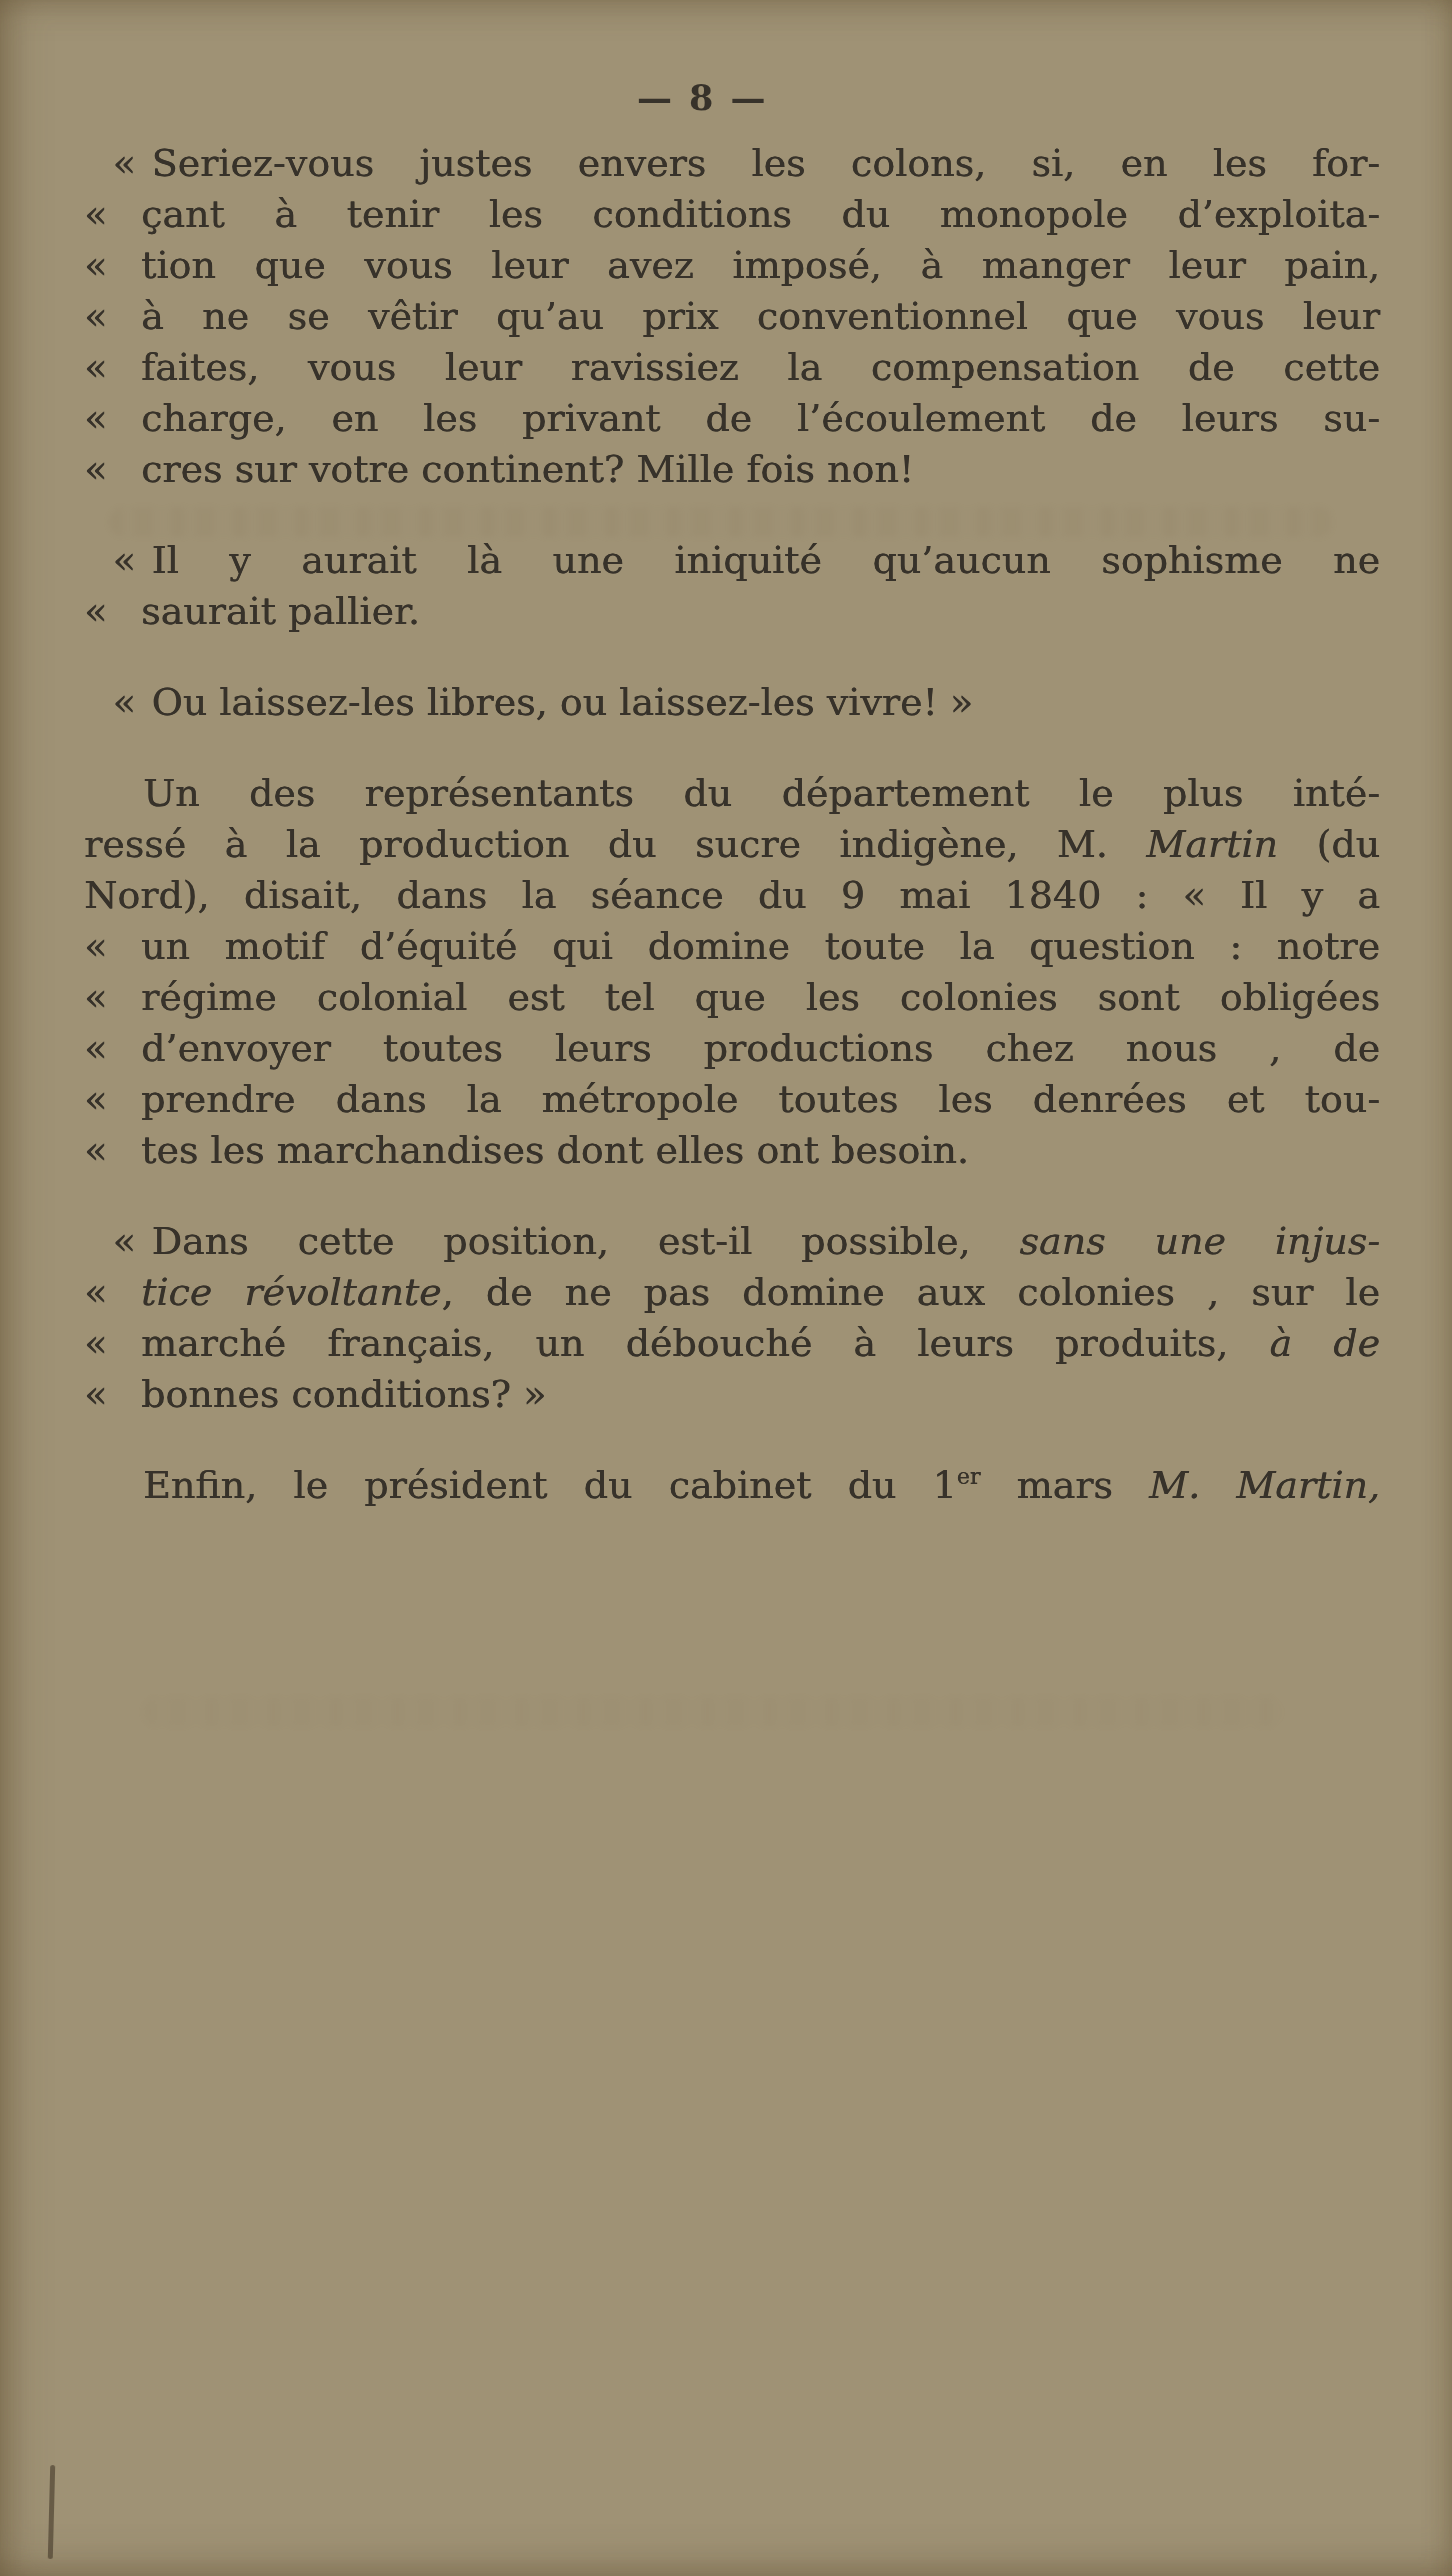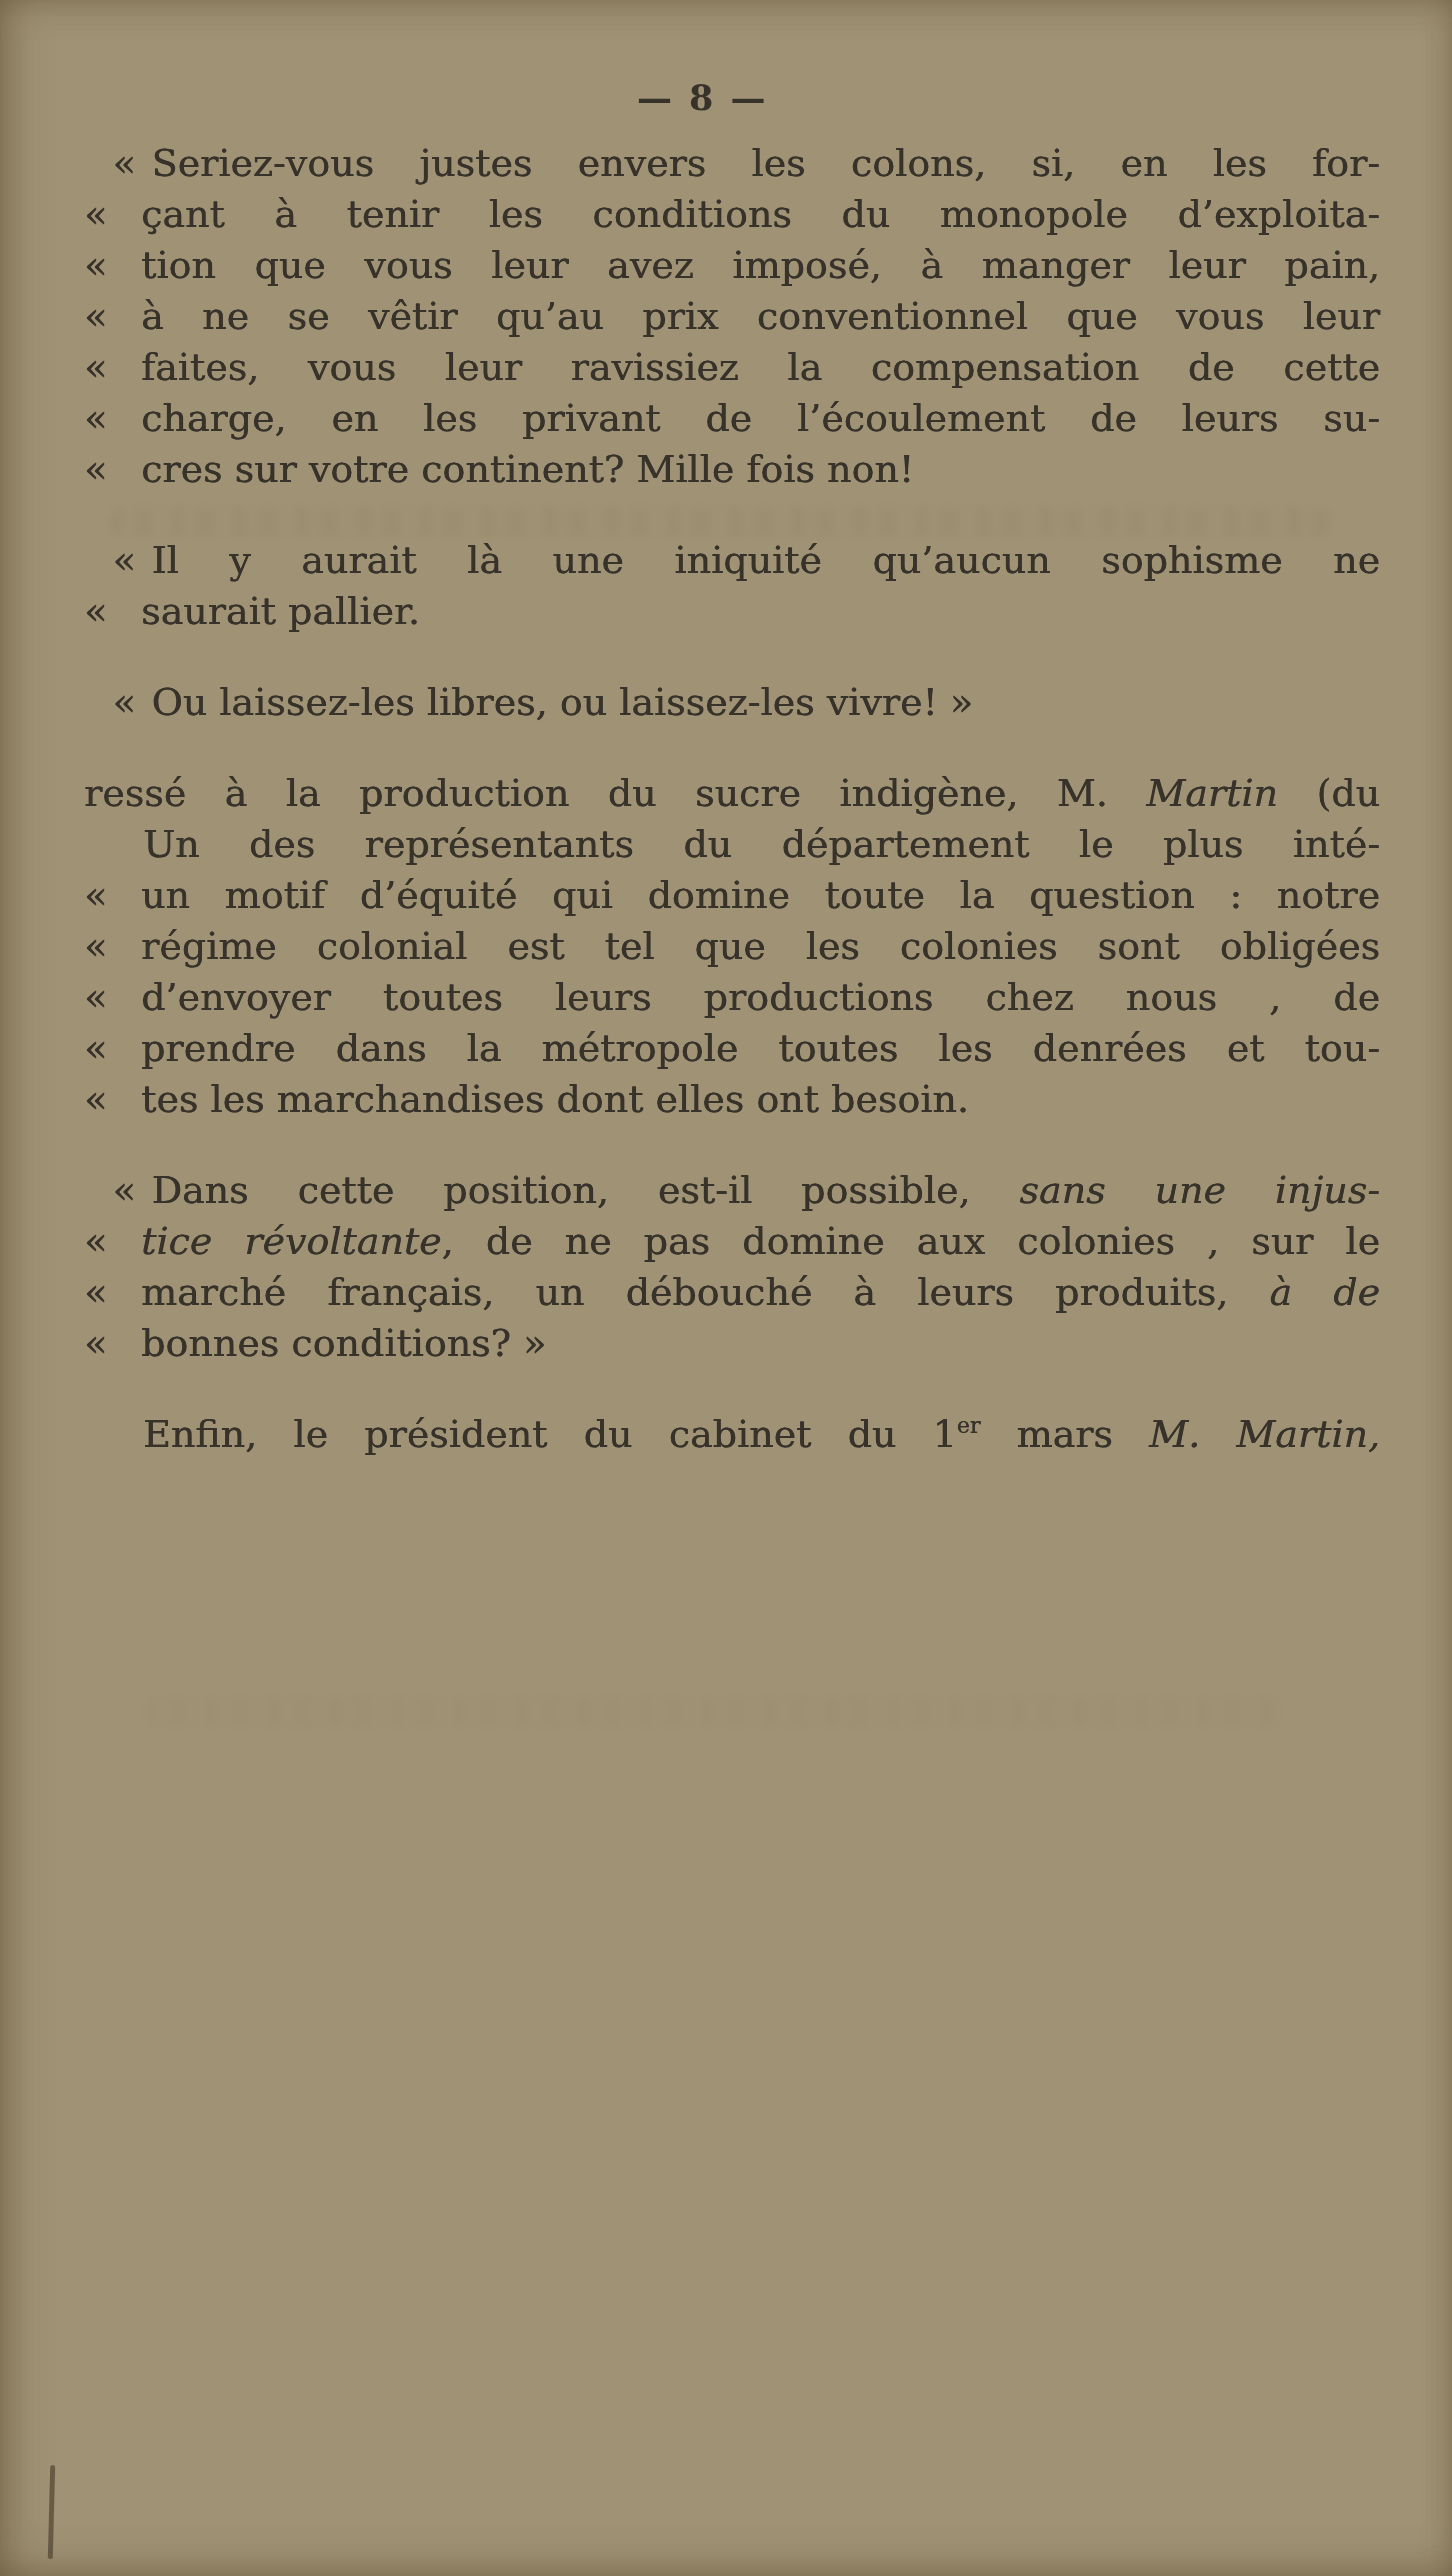--- a/index.html
+++ b/index.html
@@ -155,25 +155,28 @@
             <span class="txt"><span>saurait pallier.</span></span>
           </div>
         </div>
         <div class="para">
           <div class="line qfirst last">
             <span class="q">«</span>
             <span class="txt"><span>Ou laissez-les libres, ou laissez-les vivre! »</span></span>
           </div>
         </div>
         <div class="para">
+          <div class="line first">
+            <span class="txt"><span>Un des représentants du département le plus inté-</span></span>
+          </div>
           <div class="line cont">
             <span class="txt"><span>ressé à la production du sucre indigène, M. </span><span style="font-style: italic;">Martin</span><span> (du</span></span>
           </div>
-          <div class="line first">
-            <span class="txt"><span>Un des représentants du département le plus inté-</span></span>
+          <div class="line cont">
+            <span class="txt"><span>Nord), disait, dans la séance du 9 mai 1840 : « Il y a</span></span>
           </div>
           <div class="line qcont">
             <span class="q">«</span>
             <span class="txt"><span>un motif d’équité qui domine toute la question : notre</span></span>
           </div>
           <div class="line qcont">
             <span class="q">«</span>
             <span class="txt"><span>régime colonial est tel que les colonies sont obligées</span></span>
           </div>
           <div class="line qcont">

